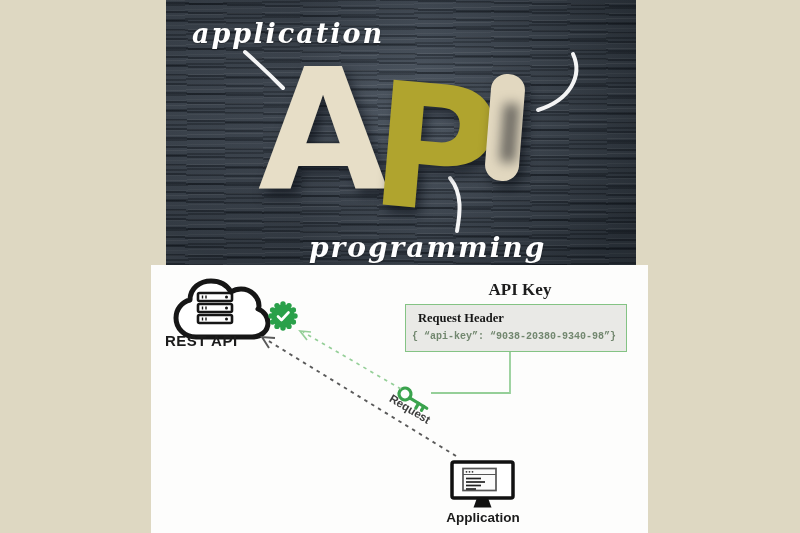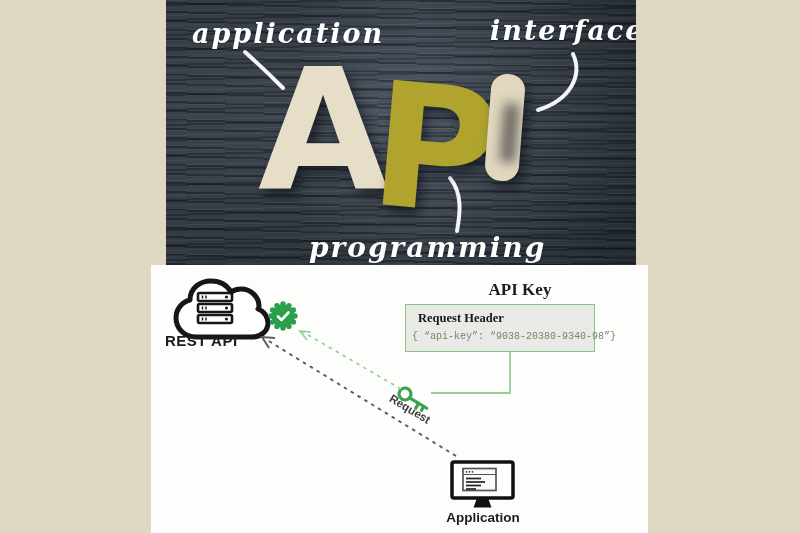--- a/index.html
+++ b/index.html
@@ -47,44 +47,43 @@
   .panel{
     position:absolute;left:151px;top:265px;width:497px;height:268px;
     background:var(--panel-bg,#fdfdfc);
   }
   .panel svg.shapes{position:absolute;left:0;top:0;z-index:1;}
   .lbl{position:absolute;z-index:3;color:#1c1c1c;}
   .rest-api{left:14px;top:67px;width:100px;text-align:left;font-size:15px;font-weight:bold;letter-spacing:.5px;}
   .api-key-title{left:309px;top:15px;width:120px;text-align:center;
     font-family:"Liberation Serif",serif;font-weight:bold;font-size:17px;}
   .req-box{
-    position:absolute;left:254px;top:39px;width:190px;height:48px;z-index:2;
+    position:absolute;left:254px;top:39px;width:222px;height:48px;z-index:2;
     background:var(--box-bg,#e9e9e6);border:1.5px solid var(--box-border,#84c384);
     box-sizing:border-box;
   }
   .req-box .hdr{margin:6px 0 0 12px;font-family:"Liberation Serif",serif;font-weight:bold;font-size:12.5px;color:#161616;}
   .req-box .code{margin:5px 0 0 6px;font-family:"Liberation Mono","DejaVu Sans Mono",monospace;
-    font-size:10px;color:var(--code-text,#72876f);white-space:nowrap;}
+    font-size:10px;color:var(--code-text,#72876f);white-space:nowrap;font-weight:bold;}
   .request-lbl{left:227px;top:138px;width:64px;text-align:center;font-size:11.5px;font-weight:bold;
     color:#3d3d3d;transform:rotate(31deg);}
   .application-lbl{left:282px;top:245px;width:100px;text-align:center;font-size:13.5px;font-weight:600;}
 </style>
 </head>
 <body style="--canvas-bg: #ded8c2; --panel-bg: #fdfdfc; --wood: #3d4651; --letter-cream: #e7dec7; --letter-cream2: #e2d8c0; --letter-olive: #b0a42e; --badge-green: #2aa04a; --key-green: #3aa34d; --light-green: #95cf98; --box-bg: #e9e9e6; --box-border: #84c384; --code-text: #72876f; --dash-gray: #5a5a5a;">
 
 <div class="photo">
 
   <svg class="strokes" width="470" height="265" viewBox="0 0 470 265">
     <path d="M79,52 Q97,68 117,88" fill="none" stroke="#ffffff" stroke-width="4" stroke-linecap="round" opacity="0.95"></path>
     <path d="M407,54 C417,76 404,100 372,110" fill="none" stroke="#ffffff" stroke-width="4" stroke-linecap="round" opacity="0.95"></path>
     <path d="M284,178 C297,194 294,214 291,231" fill="none" stroke="#ffffff" stroke-width="4" stroke-linecap="round" opacity="0.95"></path>
   </svg>
 
   <div class="hand app">application</div>
-  <div class="hand int">interface</div>
   <div class="hand prog">programming</div>
 
   <div class="wood-letter letter-a">A</div>
   <div class="wood-letter letter-p">P</div>
   <div class="wood-letter letter-i">
     <span>I</span>
   </div>
 </div>
 
 <div class="panel">

